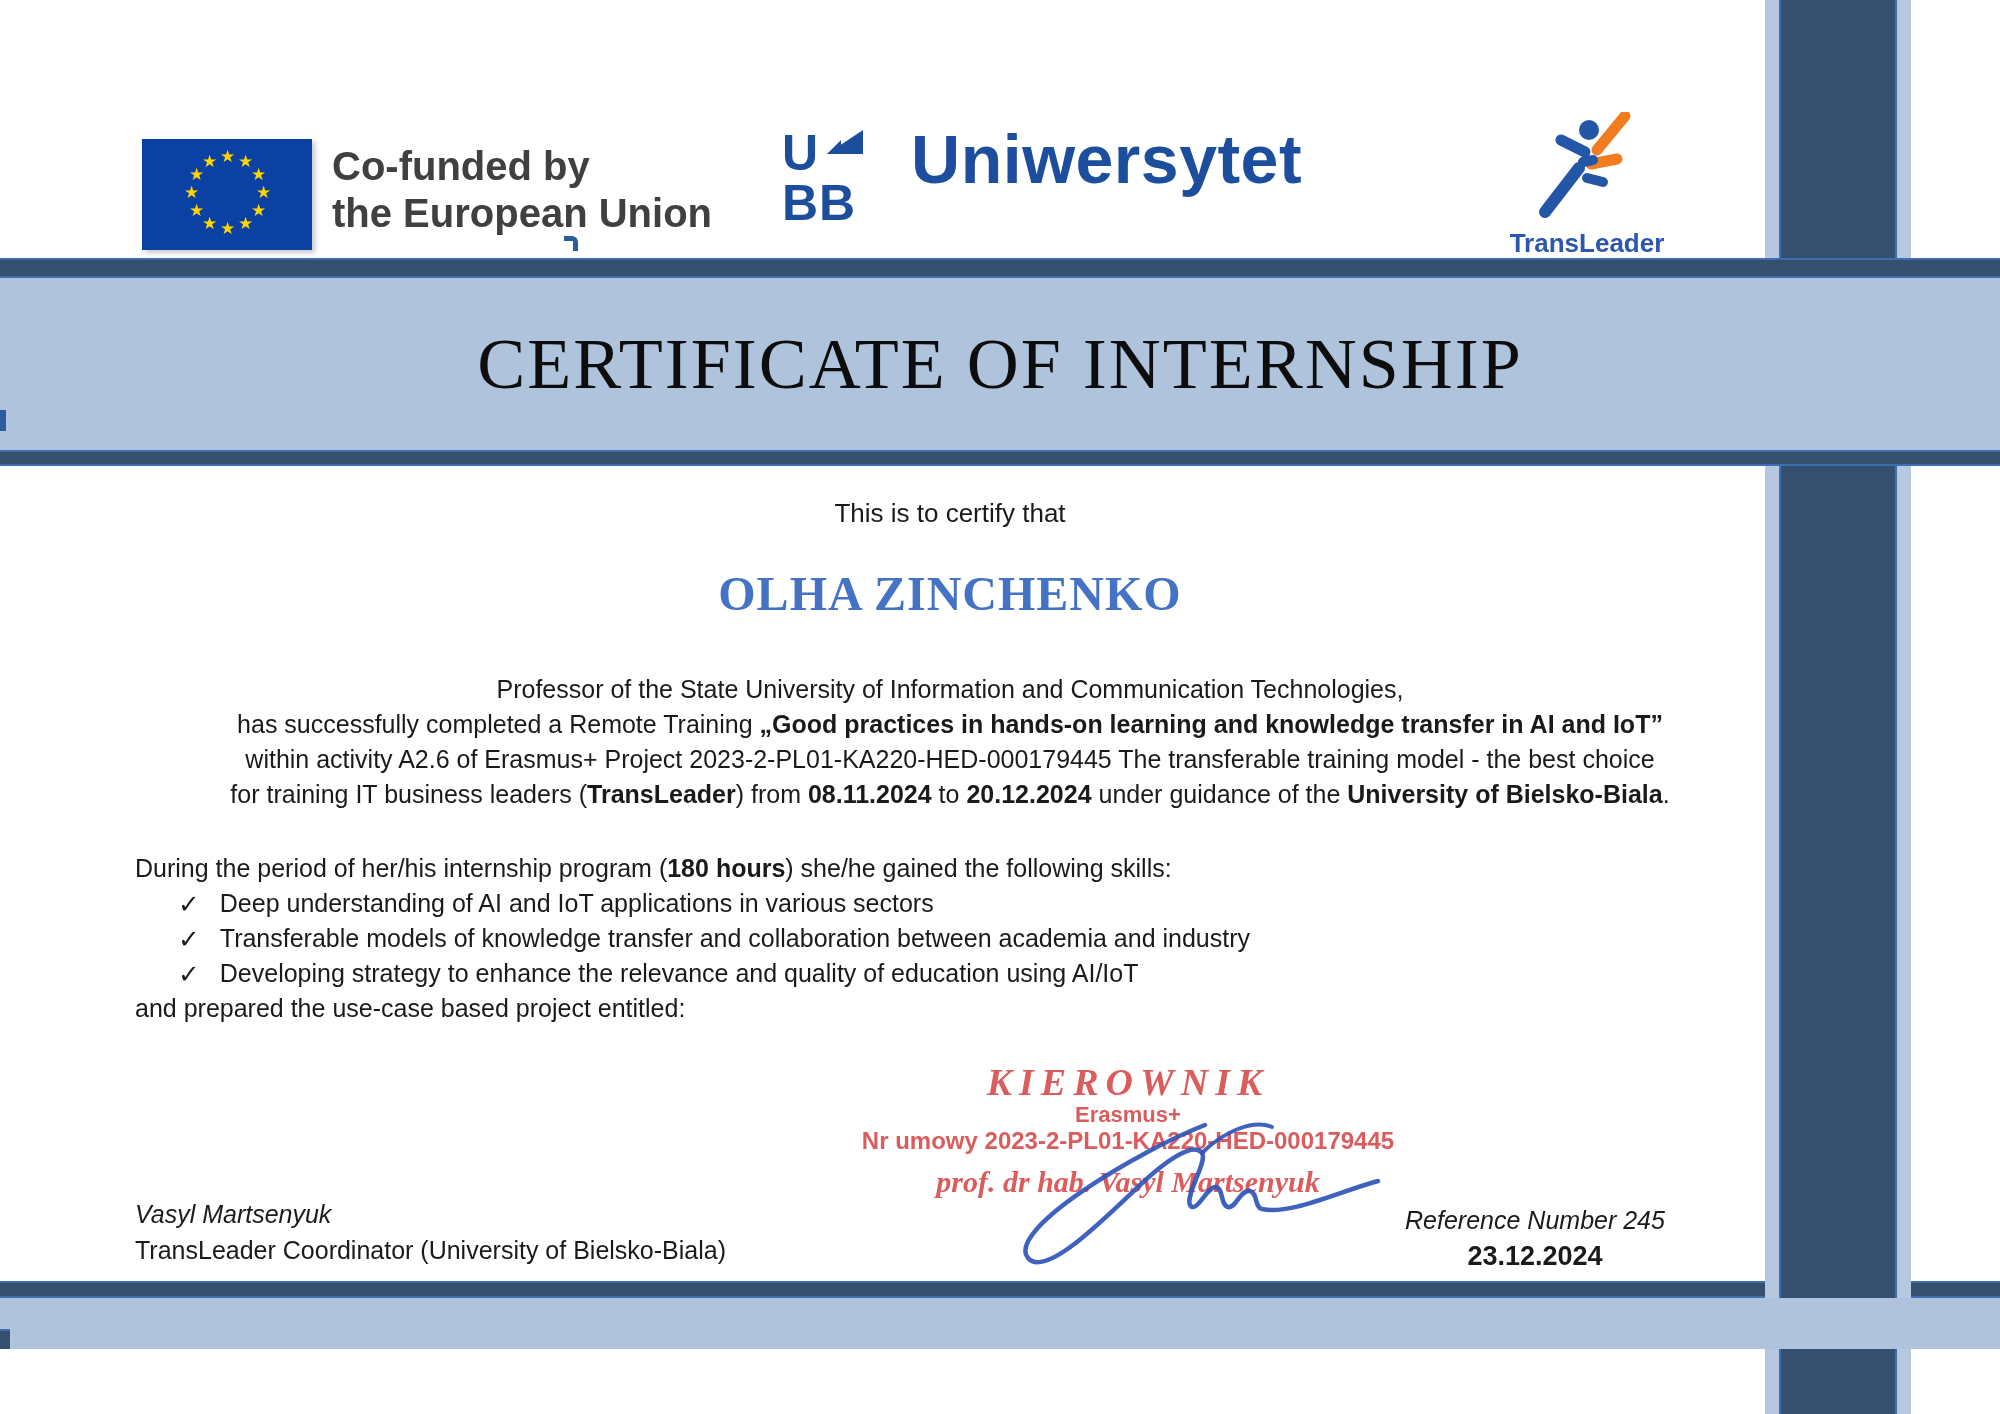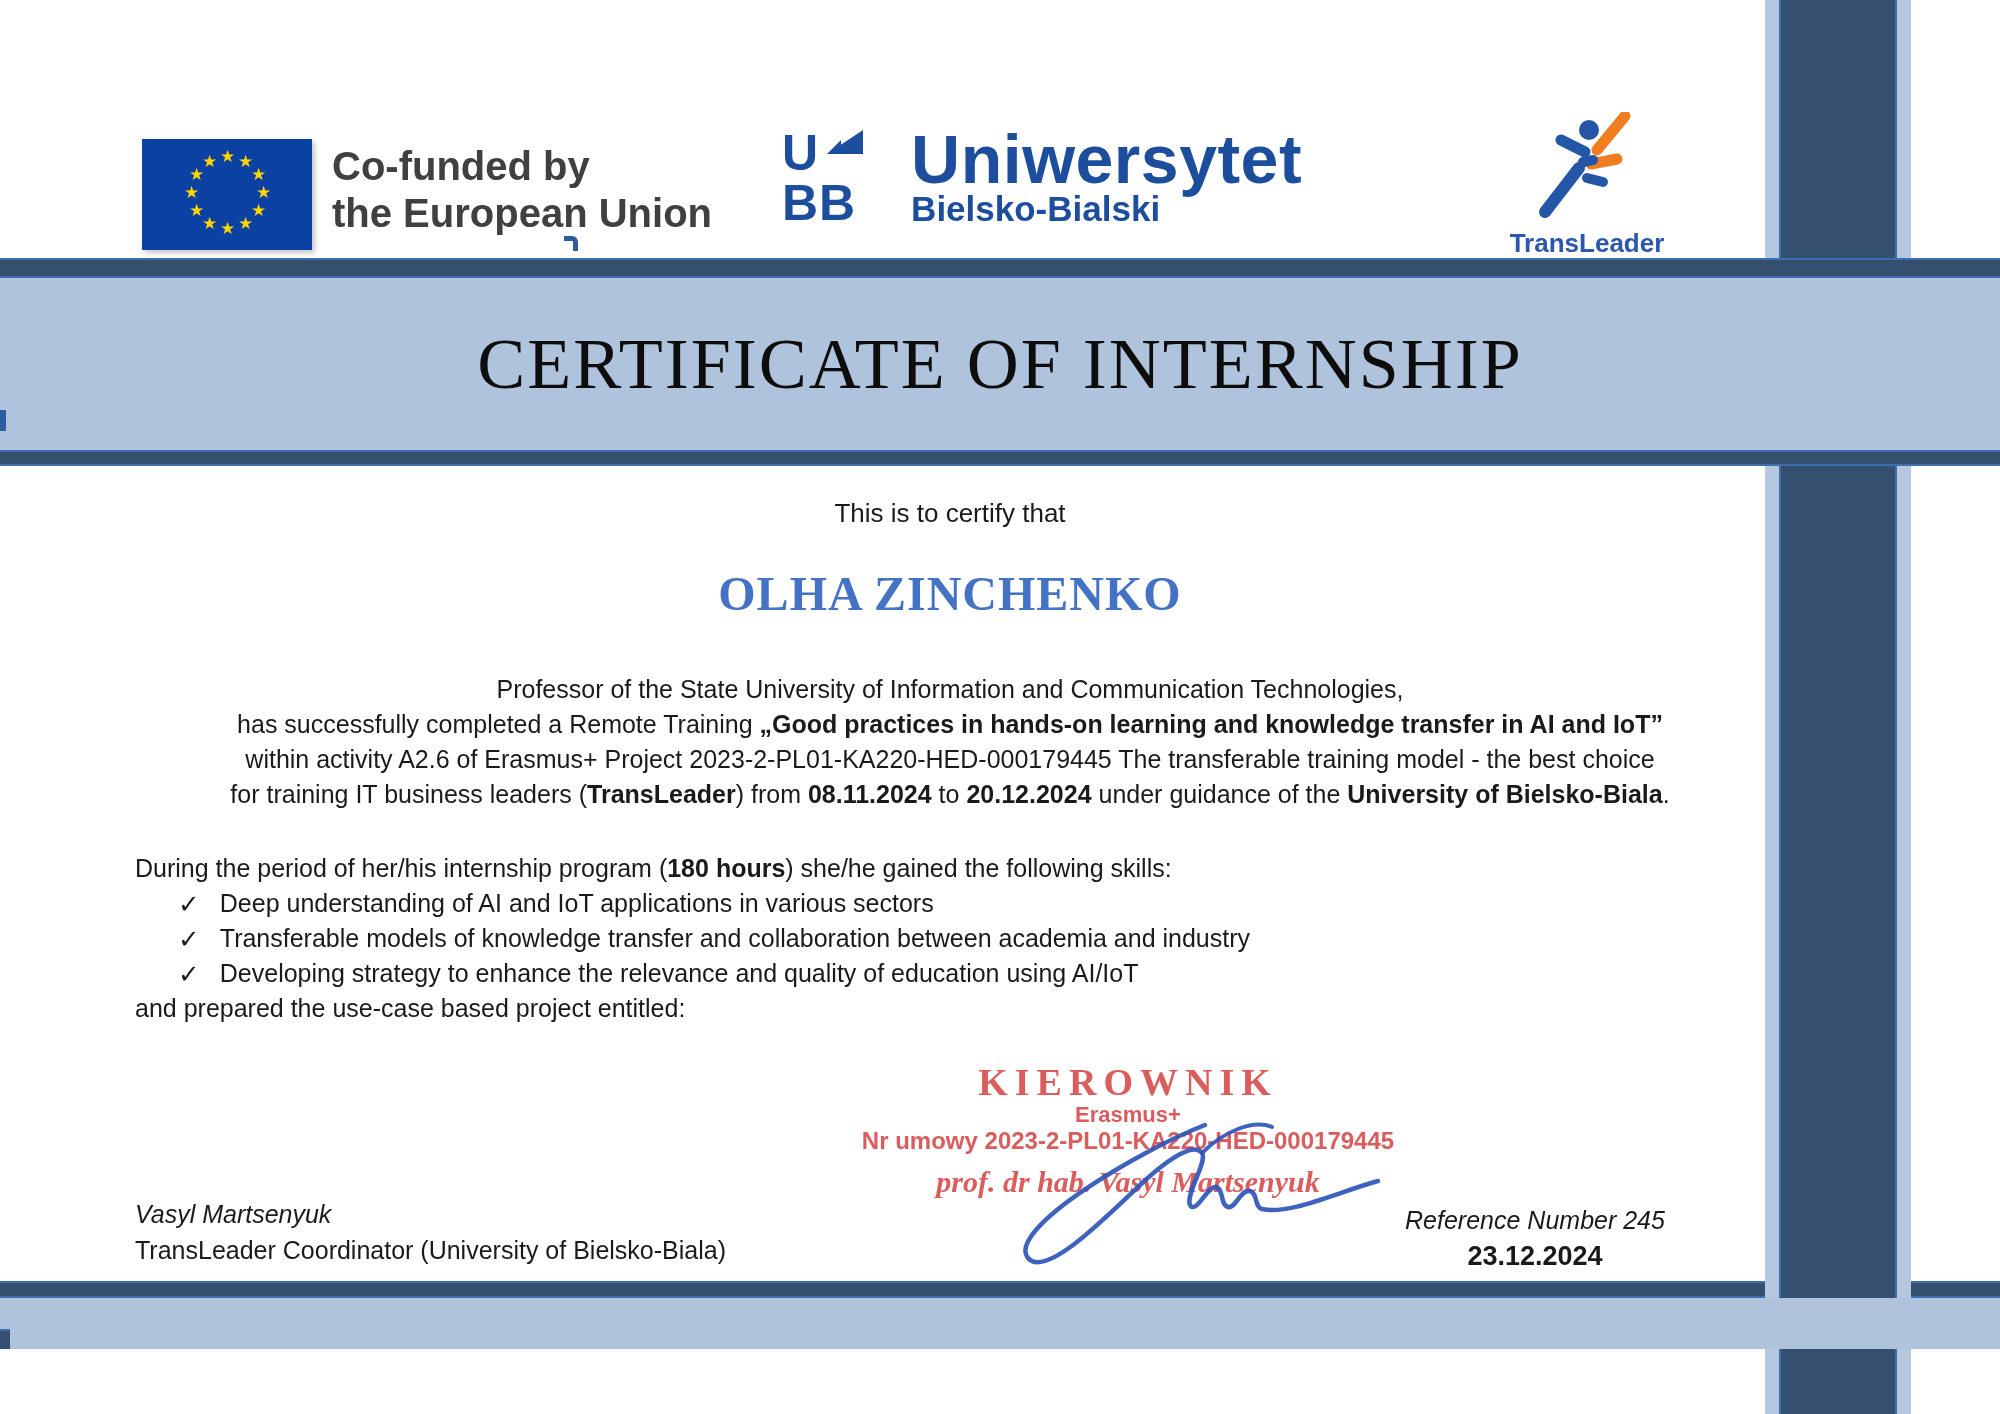--- a/index.html
+++ b/index.html
@@ -46,21 +46,21 @@
   .para{position:absolute;left:105px;top:672px;width:1690px;text-align:center;font-size:25px;line-height:35px;z-index:2;}
   .skills-intro{position:absolute;left:135px;top:854px;font-size:25px;z-index:2;}
   .skill-item{position:absolute;left:178px;font-size:25px;z-index:2;display:flex;gap:20px;}
   .skill-item .chk{font-size:26px;}
   .outro{position:absolute;left:135px;top:994px;font-size:25px;z-index:2;}
   .b{font-weight:bold;}
   
   .project-title{position:absolute;left:103px;top:1066px;width:1700px;text-align:center;z-index:2;
     font-size:47px;font-weight:bold;color:#ffffff;-webkit-text-stroke:1.6px #b2b8cc;letter-spacing:1px;}
   .stamp{position:absolute;left:848px;top:1062px;width:560px;text-align:center;color:#d94f4f;opacity:.92;z-index:3;}
-  .stamp .s1{font-family:"Liberation Serif",serif;font-weight:bold;font-size:38px;letter-spacing:7px;line-height:40px;}
+  .stamp .s1{font-family:"Liberation Serif",serif;font-weight:bold;font-size:38px;letter-spacing:7px;line-height:40px;font-style:italic;}
   .stamp .s2{font-family:"Liberation Serif",serif;font-weight:bold;font-size:27px;line-height:30px;}
   .stamp .s3{font-weight:bold;font-size:22px;line-height:25px;}
   .stamp .s4{font-weight:bold;font-size:24px;line-height:28px;}
   .stamp .s5{font-family:"Liberation Serif",serif;font-style:italic;font-weight:bold;font-size:30px;line-height:34px;margin-top:10px;}
   .sig{position:absolute;left:950px;top:1095px;z-index:4;}
   
   .footer-left{position:absolute;left:135px;top:1196px;font-size:25px;line-height:36px;z-index:2;}
   .footer-left .nm{font-style:italic;}
   .footer-right{position:absolute;left:1380px;top:1202px;width:310px;text-align:center;font-size:25px;line-height:36px;z-index:2;}
   .footer-right .ref{font-style:italic;}
@@ -105,21 +105,20 @@
         <svg width="40" height="40" viewBox="0 0 40 40">
           <polygon points="2,26 38,2 38,26" fill="#1d4e9e"></polygon>
           <polygon points="2,26 16,12 16,26" fill="#1d4e9e"></polygon>
           <polygon points="14,30 38,30 38,12" fill="none"></polygon>
         </svg>
       </div>
       <div>BB</div>
     </div>
     <div class="ubb-names">
       <div class="ubb-name">Uniwersytet</div>
-      <div class="ubb-sub">Bielsko-Bialski</div>
     </div>
   </div>
 
   <div class="tl">
     <svg width="120" height="110" viewBox="0 0 120 110">
       <circle cx="62" cy="18" r="10" fill="#2456a8"></circle>
       <line x1="98" y1="4" x2="70" y2="38" stroke="#f07d1f" stroke-width="11" stroke-linecap="round"></line>
       <line x1="34" y1="28" x2="58" y2="40" stroke="#2456a8" stroke-width="11" stroke-linecap="round"></line>
       <line x1="64" y1="52" x2="90" y2="47" stroke="#f07d1f" stroke-width="11" stroke-linecap="round"></line>
       <line x1="56" y1="50" x2="66" y2="48" stroke="#2456a8" stroke-width="10" stroke-linecap="round"></line>

